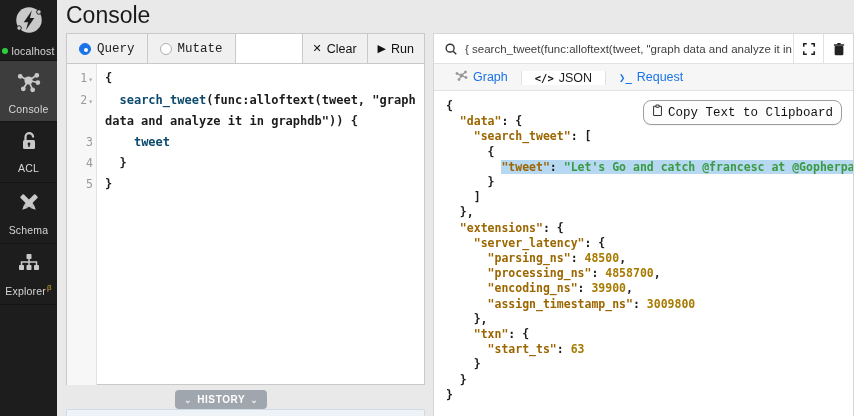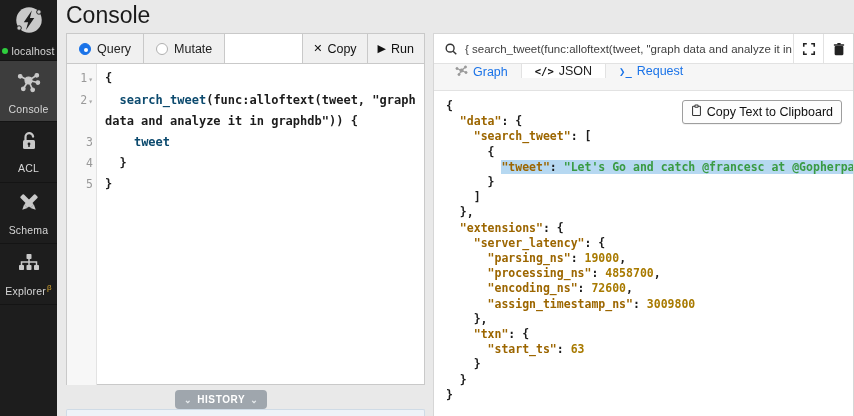--- a/index.html
+++ b/index.html
@@ -15,21 +15,21 @@
   .host-row { display:flex; align-items:center; gap:3px; }
   .green-dot { width:6px; height:6px; border-radius:50%; background:#2fce3e; }
   .beta { color:#d9a62e; font-size:8px; vertical-align:super; margin-left:1px; }
 
   
   .page-title { position:absolute; left:66px; top:2px; font-size:23px; color:#1a1a1a; font-weight:500; }
 
   
   .query-card { position:absolute; left:66px; top:33px; width:359px; height:352px; background:#fff; border:1px solid #c9c9c9; }
   .toolbar { display:flex; height:30px; border-bottom:1px solid #c9c9c9; background:#fff; }
-  .tool-tab { display:flex; align-items:center; gap:6px; padding:0 12px; background:#f0f0f0; border-right:1px solid #c9c9c9; font-size:12.5px; color:#222; cursor:pointer; }
+  .tool-tab { display:flex; align-items:center; gap:6px; padding:0 12px; background:#f0f0f0; border-right:1px solid #c9c9c9; font-size:12.5px; color:#222; cursor:pointer;font-family:Liberation Mono, monospace; }
   .tool-spacer { flex:1; background:#fff; }
   .tool-btn { display:flex; align-items:center; gap:5px; padding:0 10px; background:#f0f0f0; border-left:1px solid #c9c9c9; font-size:12.5px; color:#111; font-weight:500; cursor:pointer; }
   .radio { width:12px; height:12px; border-radius:50%; border:1px solid #b0b0b0; background:#fff; position:relative; }
   .radio.checked { background:#1a73e8; border-color:#1a73e8; }
   .radio.checked::after { content:""; position:absolute; left:4px; top:4px; width:4px; height:4px; border-radius:50%; background:#fff; }
   .btn-glyph { font-size:11px; color:#111; }
 
   .editor { position:relative; height:321px; overflow:hidden; cursor:text; }
   .gutter-bg { position:absolute; left:0; top:0; bottom:0; width:30px; background:#f7f7f7; border-right:1px solid #e3e3e3; }
   .editor-lines { position:relative; padding-top:4px; font-family:"DejaVu Sans Mono", monospace; font-size:12px; line-height:21px; font-weight:bold; }
@@ -45,34 +45,34 @@
   .history-caret { font-size:9px; font-weight:bold; color:#e8ecef; }
   .history-strip { position:absolute; left:66px; top:409px; width:359px; height:7px; background:#eef3f8; border:1px solid #cfdbe6; border-bottom:none; border-radius:2px 2px 0 0; }
 
   
   .result-card { position:absolute; left:433px; top:33px; width:421px; height:383px; background:#fff; border:1px solid #d6d6d6; border-bottom:none; display:flex; flex-direction:column; }
   .searchbar { height:30px; display:flex; align-items:center; border-bottom:1px solid #e2e2e2; flex:0 0 auto; }
   .search-icon-wrap { padding:0 7px 0 10px; display:flex; align-items:center; }
   .search-text { flex:1; font-size:11.5px; color:#3f3f3f; white-space:nowrap; overflow:hidden; }
   .bar-ic { width:30px; height:100%; display:flex; align-items:center; justify-content:center; border-left:1px solid #e2e2e2; cursor:pointer; }
 
-  .tabsbar { height:27px; display:flex; align-items:flex-start; background:#f6f6f6; border-bottom:1px solid #e2e2e2; flex:0 0 auto; padding-left:8px; }
+  .tabsbar { height:27px; display:flex; align-items:center; background:#f6f6f6; border-bottom:1px solid #e2e2e2; flex:0 0 auto; padding-left:8px; }
   .rtab { display:flex; align-items:center; gap:5px; padding:0 13px; font-size:12.5px; color:#1a73e8; font-weight:500; cursor:pointer; }
   .rtab.active { background:#fff; color:#1d1d1d; border-left:1px solid #e2e2e2; border-right:1px solid #e2e2e2; margin-bottom:-1px; }
   .rtab .mono-ic { font-family:"DejaVu Sans Mono", monospace; font-size:10.5px; font-weight:bold; }
   .rtab.active .mono-ic { color:#111; }
 
   .json-area { position:relative; flex:1; overflow:hidden; padding:8px 0 0 12px; }
   .json-lines { font-family:"DejaVu Sans Mono", monospace; font-size:11.5px; line-height:15.2px; font-weight:bold; }
   .json-lines .cl { white-space:pre; }
   .tk-k { color:#9c6600; }
   .tk-s { color:#3a9b43; }
   .tk-n { color:#a87a00; }
   .hl { background:#b6d8f1; }
-  .copy-btn { position:absolute; top:9px; right:11px; display:flex; align-items:center; gap:5px; background:#fdfdfd; border:1px solid #9e9e9e; border-radius:3px; padding:3px 8px; font-size:12.5px; color:#111; cursor:pointer; box-shadow:0 1px 0 rgba(0,0,0,.05); }
+  .copy-btn { position:absolute; top:9px; right:11px; display:flex; align-items:center; gap:5px; background:#fdfdfd; border:1px solid #9e9e9e; border-radius:8px; padding:3px 8px; font-size:12.5px; color:#111; cursor:pointer; box-shadow:0 1px 0 rgba(0,0,0,.05);font-family:Liberation Mono, monospace; }
 </style>
 </head>
 <body>
 
 <div class="screen">
 
   <nav class="sidebar">
     <div class="side-item">
       <span>
         <svg width="34" height="34" viewBox="0 0 36 36">
@@ -157,21 +157,21 @@
         <span class="radio checked"></span>
         <span>Query</span>
       </div>
       <div class="tool-tab">
         <span class="radio"></span>
         <span>Mutate</span>
       </div>
       <div class="tool-spacer"></div>
       <div class="tool-btn">
         <span class="btn-glyph">✕</span>
-        <span>Copy</span>
+        <span>Clear</span>
       </div>
       <div class="tool-btn">
         <span class="btn-glyph">▶</span>
         <span>Run</span>
       </div>
     </div>
     <div class="editor">
       <div class="gutter-bg"></div>
       <div class="editor-lines">
           <div class="cl">
@@ -281,23 +281,23 @@
           <div class="cl"><span class="tk-p">{</span></div>
           <div class="cl"><span class="tk-p">  </span><span class="tk-k">"data"</span><span class="tk-p">: {</span></div>
           <div class="cl"><span class="tk-p">    </span><span class="tk-k">"search_tweet"</span><span class="tk-p">: [</span></div>
           <div class="cl"><span class="tk-p">      {</span></div>
           <div class="cl"><span class="tk-p">        </span><span class="tk-k hl">"tweet"</span><span class="tk-p hl">: </span><span class="tk-s hl">"Let's Go and catch @francesc at @Gopherpaloo</span></div>
           <div class="cl"><span class="tk-p">      }</span></div>
           <div class="cl"><span class="tk-p">    ]</span></div>
           <div class="cl"><span class="tk-p">  },</span></div>
           <div class="cl"><span class="tk-p">  </span><span class="tk-k">"extensions"</span><span class="tk-p">: {</span></div>
           <div class="cl"><span class="tk-p">    </span><span class="tk-k">"server_latency"</span><span class="tk-p">: {</span></div>
-          <div class="cl"><span class="tk-p">      </span><span class="tk-k">"parsing_ns"</span><span class="tk-p">: </span><span class="tk-n">19000</span><span class="tk-p">,</span></div>
+          <div class="cl"><span class="tk-p">      </span><span class="tk-k">"parsing_ns"</span><span class="tk-p">: </span><span class="tk-n">48500</span><span class="tk-p">,</span></div>
           <div class="cl"><span class="tk-p">      </span><span class="tk-k">"processing_ns"</span><span class="tk-p">: </span><span class="tk-n">4858700</span><span class="tk-p">,</span></div>
-          <div class="cl"><span class="tk-p">      </span><span class="tk-k">"encoding_ns"</span><span class="tk-p">: </span><span class="tk-n">72600</span><span class="tk-p">,</span></div>
+          <div class="cl"><span class="tk-p">      </span><span class="tk-k">"encoding_ns"</span><span class="tk-p">: </span><span class="tk-n">39900</span><span class="tk-p">,</span></div>
           <div class="cl"><span class="tk-p">      </span><span class="tk-k">"assign_timestamp_ns"</span><span class="tk-p">: </span><span class="tk-n">3009800</span></div>
           <div class="cl"><span class="tk-p">    },</span></div>
           <div class="cl"><span class="tk-p">    </span><span class="tk-k">"txn"</span><span class="tk-p">: {</span></div>
           <div class="cl"><span class="tk-p">      </span><span class="tk-k">"start_ts"</span><span class="tk-p">: </span><span class="tk-n">63</span></div>
           <div class="cl"><span class="tk-p">    }</span></div>
           <div class="cl"><span class="tk-p">  }</span></div>
           <div class="cl"><span class="tk-p">}</span></div>
         </div>
     </div>
   </section>

